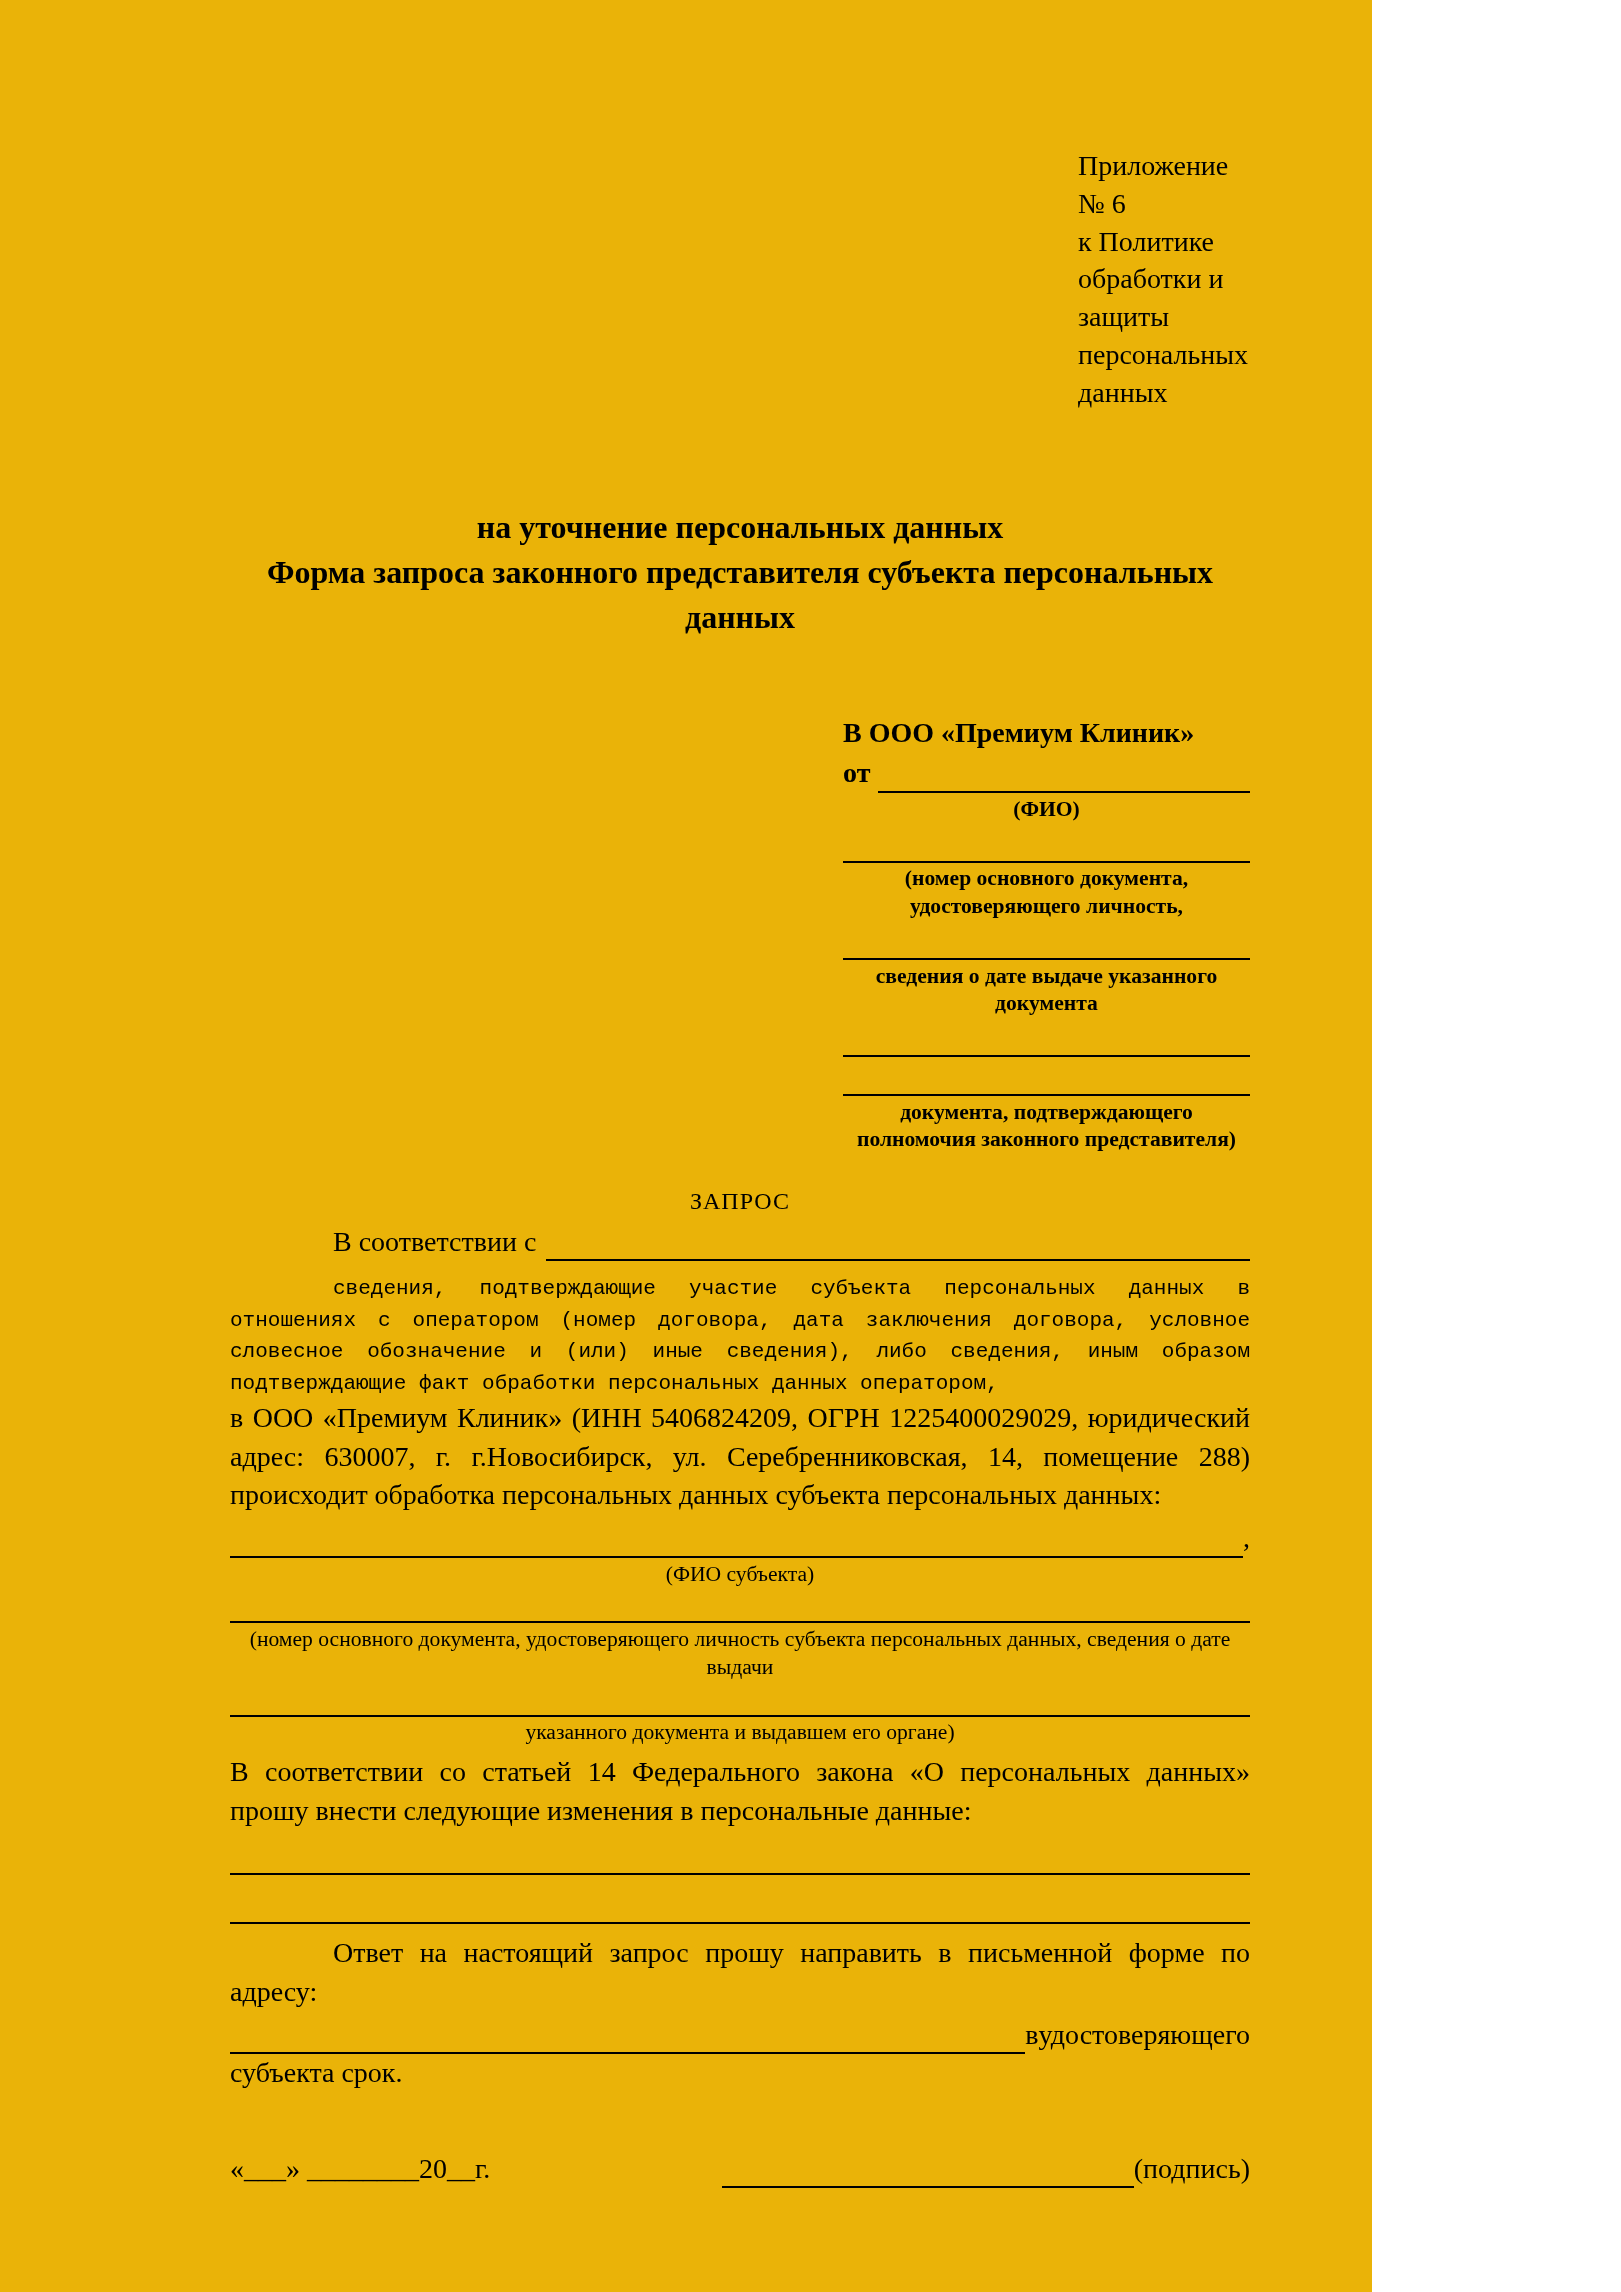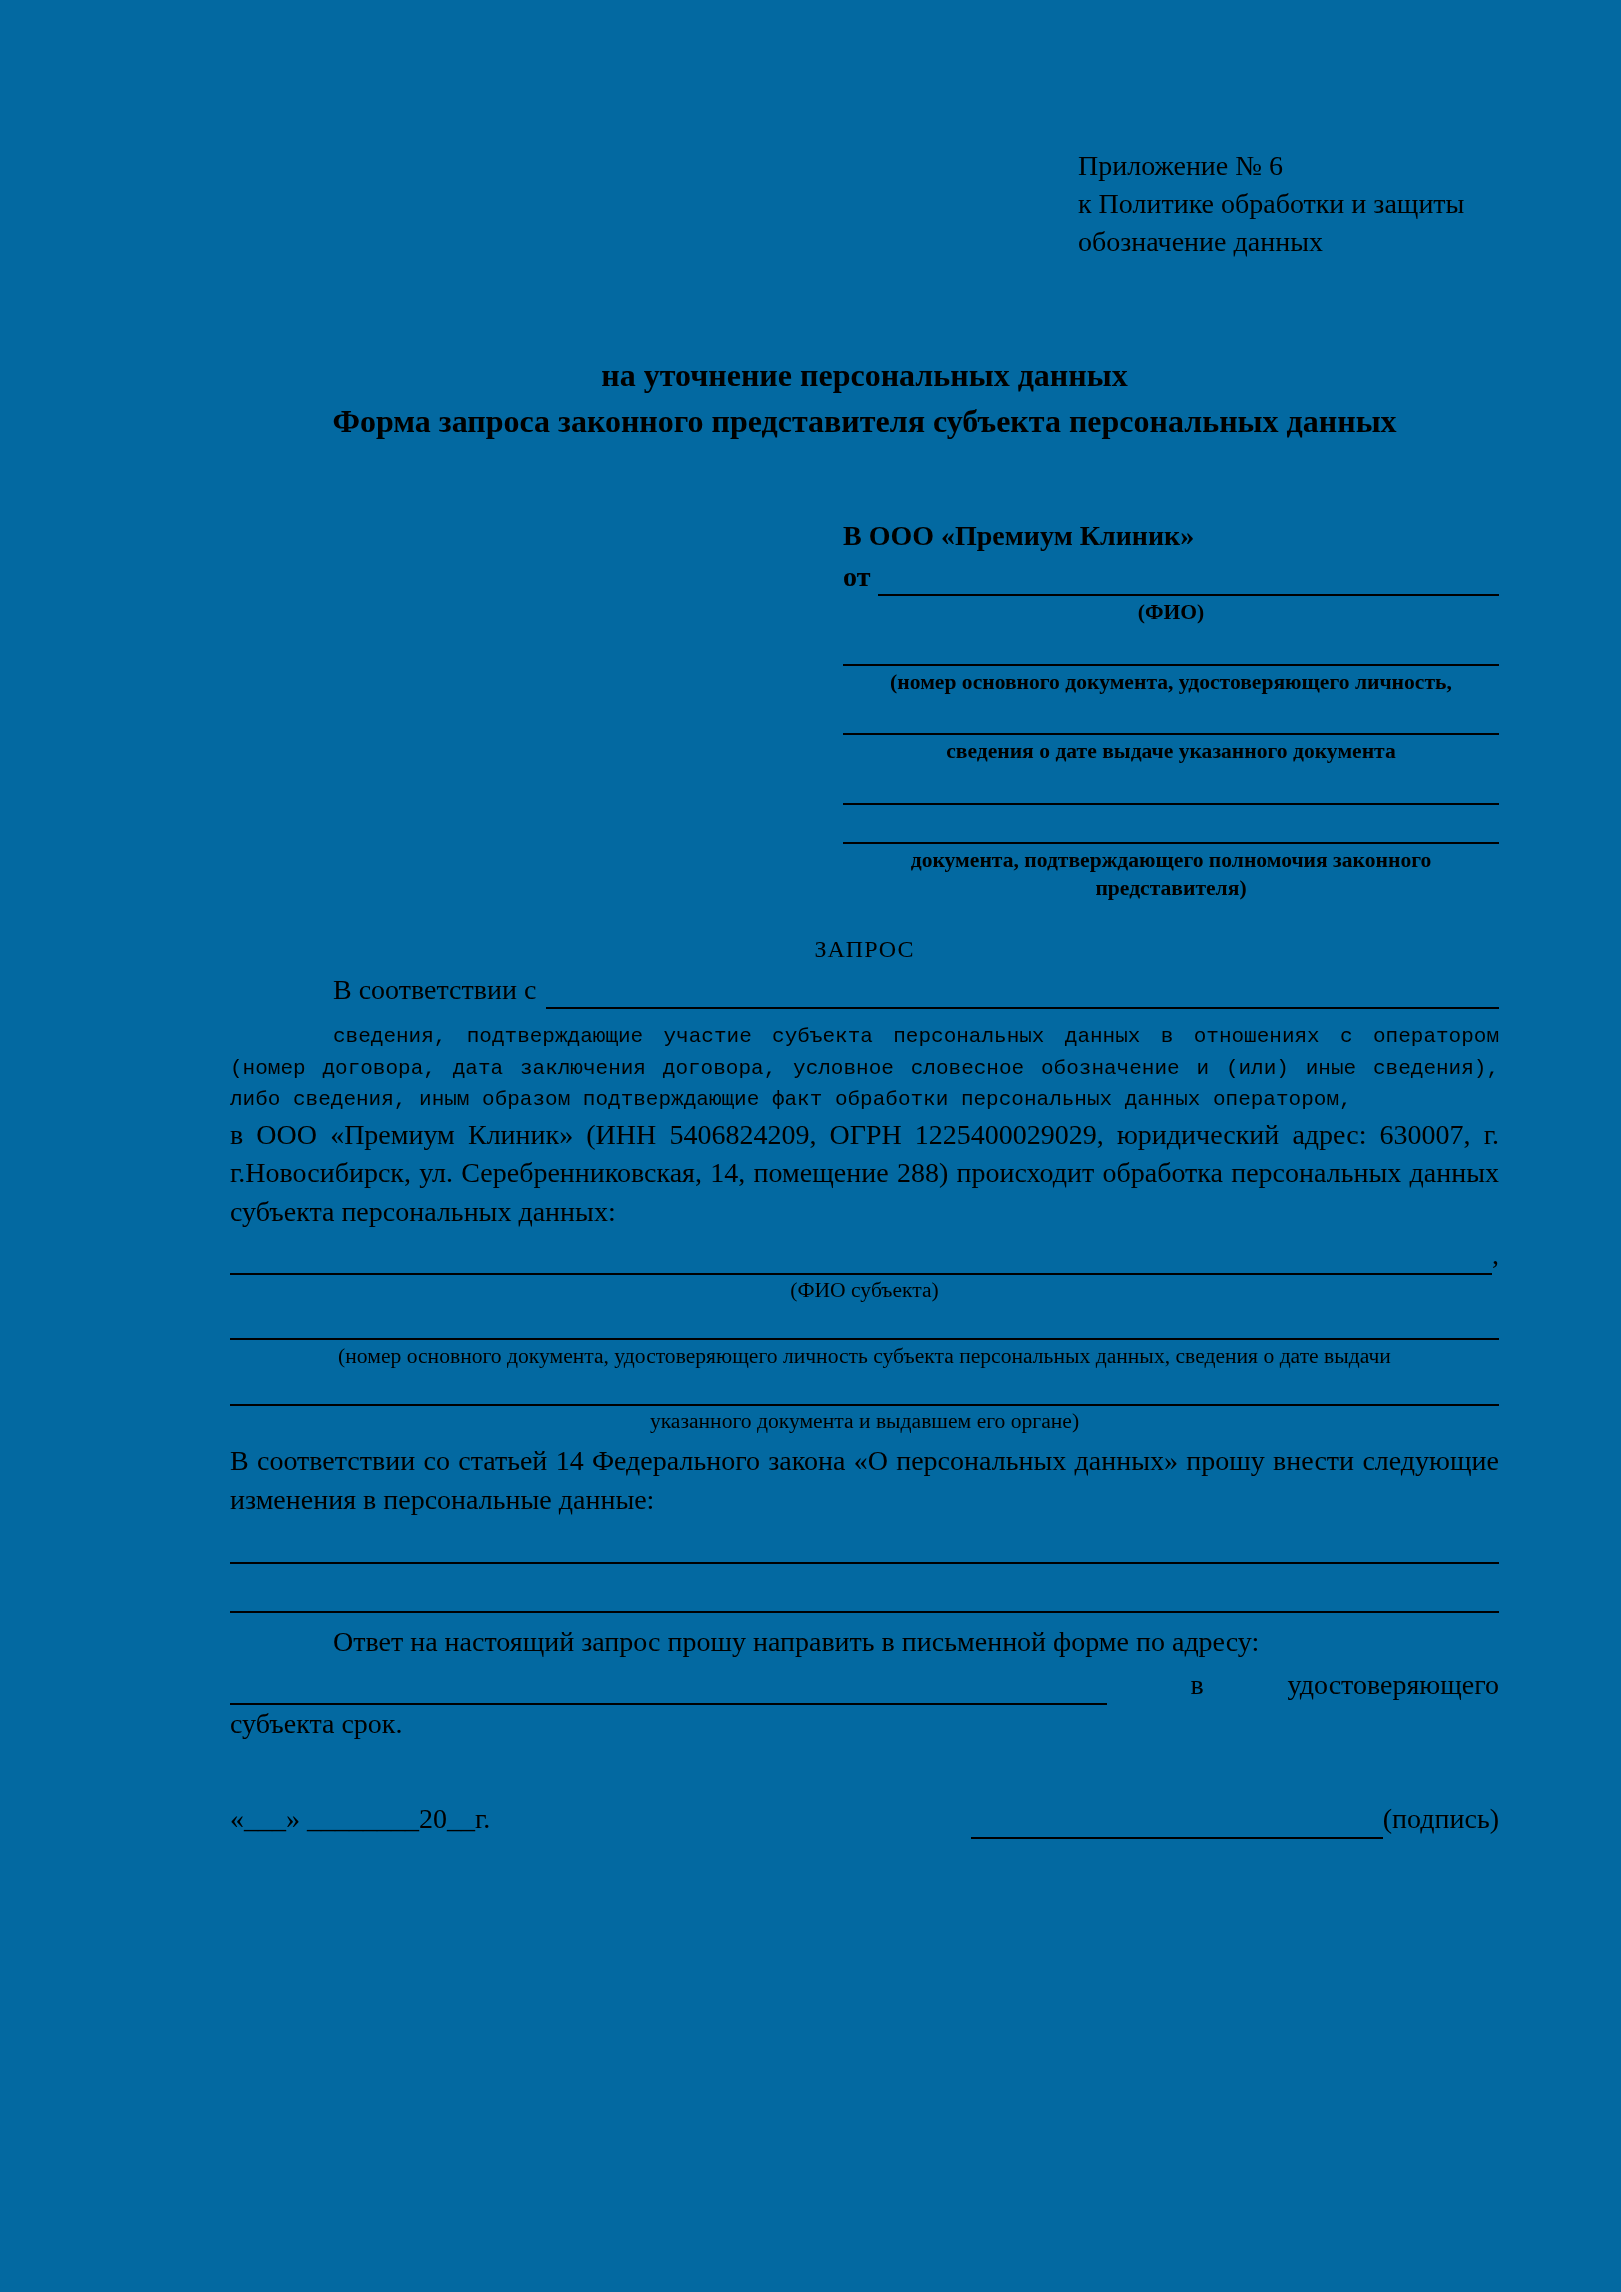--- a/index.html
+++ b/index.html
@@ -1,20 +1,20 @@
 <!DOCTYPE html>
 <html><head>
 <meta charset="utf-8">
 <style>
   * { box-sizing: border-box; }
   html, body { margin: 0; padding: 0; background: #ffffff; }
   .page {
-    width: 1621px;
+    width: 1372px;
     height: 2293px;
-    background: #0369a1;
+    background: #eab308;
     color: #000000;
     font-family: "Liberation Serif", "DejaVu Serif", serif;
     font-size: 28px;
     line-height: 1.38;
     padding: 147px 122px 0 230px;
     position: relative;
     overflow: hidden;
   }
   
   .hdr { margin-left: 848px; }
@@ -74,21 +74,21 @@
   .sig-line { width: 412px; border-bottom: 2.9px solid #000; height: 33px; }
 </style>
 </head>
 <body>
 
 <div class="page">
 
   <div class="hdr">
     <div class="hline">Приложение № 6</div>
     <div class="hline">к Политике обработки и защиты</div>
-    <div class="hline">обозначение данных</div>
+    <div class="hline">персональных данных</div>
   </div>
 
   <div class="title">
     <div>на уточнение персональных данных</div>
     <div>Форма запроса законного представителя субъекта персональных данных</div>
   </div>
 
   <div class="addr">
     <div class="addr-to">В ООО «Премиум Клиник»</div>
     <div class="flex-row addr-from">

